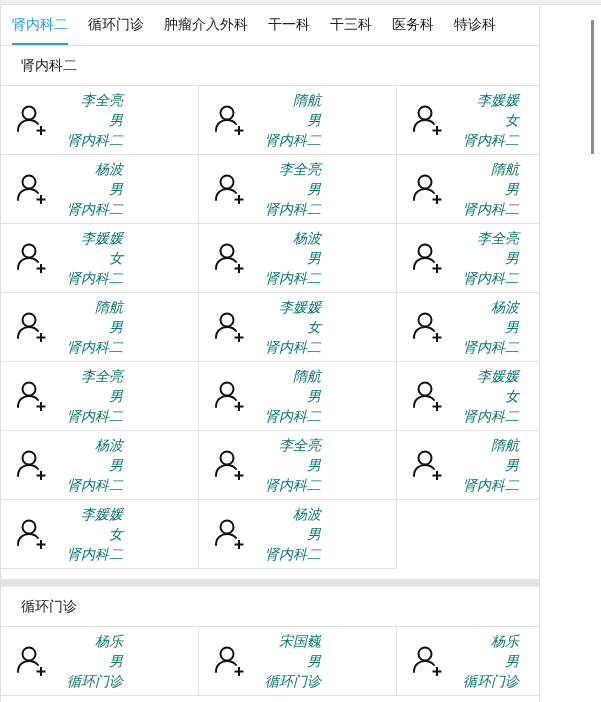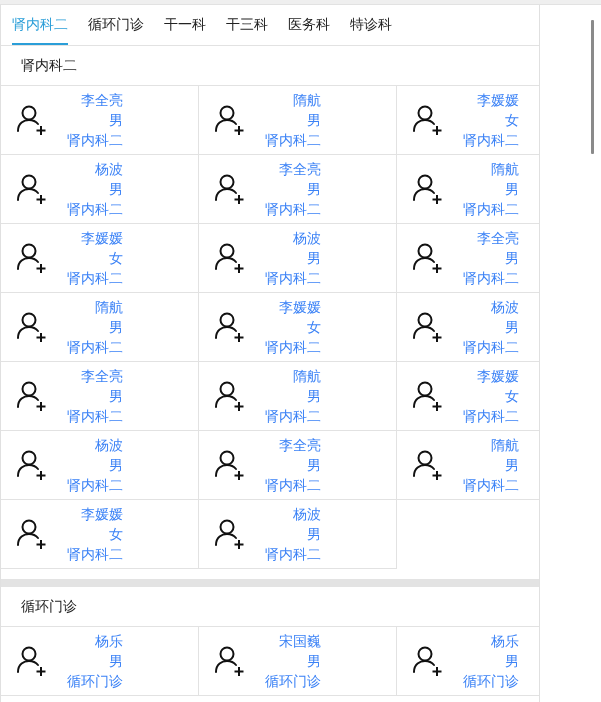--- a/index.html
+++ b/index.html
@@ -10,32 +10,33 @@
   .tabs { height: 41px; display: flex; align-items: stretch; border-bottom: 1px solid #e2e2e2; padding-left: 11px; white-space: nowrap; overflow: hidden; }
   .tab { position: relative; display: flex; align-items: center; font-size: 14px; color: #222; margin-right: 20px; cursor: pointer; }
   .tab.active { color: #2a9ed8; }
   .tab.active::after { content: ""; position: absolute; left: 0; right: 0; bottom: -1px; height: 3px; background: #2a9ed8; }
   .scrollbar { position: absolute; left: 591px; top: 20px; width: 3px; height: 134px; background: #8a8a8a; border-radius: 1px; }
   .section-title { height: 40px; display: flex; align-items: center; padding-left: 20px; font-size: 14px; color: #222; border-bottom: 1px solid #e2e2e2; }
   .grid { display: grid; grid-template-columns: 198px 198px 198px; }
   .cell { height: 69px; border-right: 1px solid #e2e2e2; border-bottom: 1px solid #e2e2e2; display: flex; align-items: center; cursor: pointer; }
   .cell:nth-child(3n) { border-right: none; }
   .cell .icon { width: 34px; height: 34px; margin-left: 14px; margin-right: 18px; flex: none; }
-  .cell .info { display: flex; flex-direction: column; line-height: 20px; font-size: 14px; color: #3b82f6; }
+  .cell .info { display: flex; flex-direction: column; line-height: 20px; font-size: 14px; color: #0f766e; font-style: italic; }
   .section-gap { height: 8px; background: #e3e3e3; margin-top: 10px; }
 </style>
 </head>
 <body>
 
 <div class="topstrip"></div>
 
 <div class="frame">
   <div class="tabs" id="tabs">
       <div class="tab active">肾内科二</div>
       <div class="tab">循环门诊</div>
+      <div class="tab">肿瘤介入外科</div>
       <div class="tab">干一科</div>
       <div class="tab">干三科</div>
       <div class="tab">医务科</div>
       <div class="tab">特诊科</div>
     </div>
   <div id="sections">
       <div class="section-title">肾内科二</div>
       <div class="grid">
         <div class="cell">
           <svg class="icon" viewBox="0 0 34 34" fill="none" stroke="#111" stroke-width="2" stroke-linecap="round">

